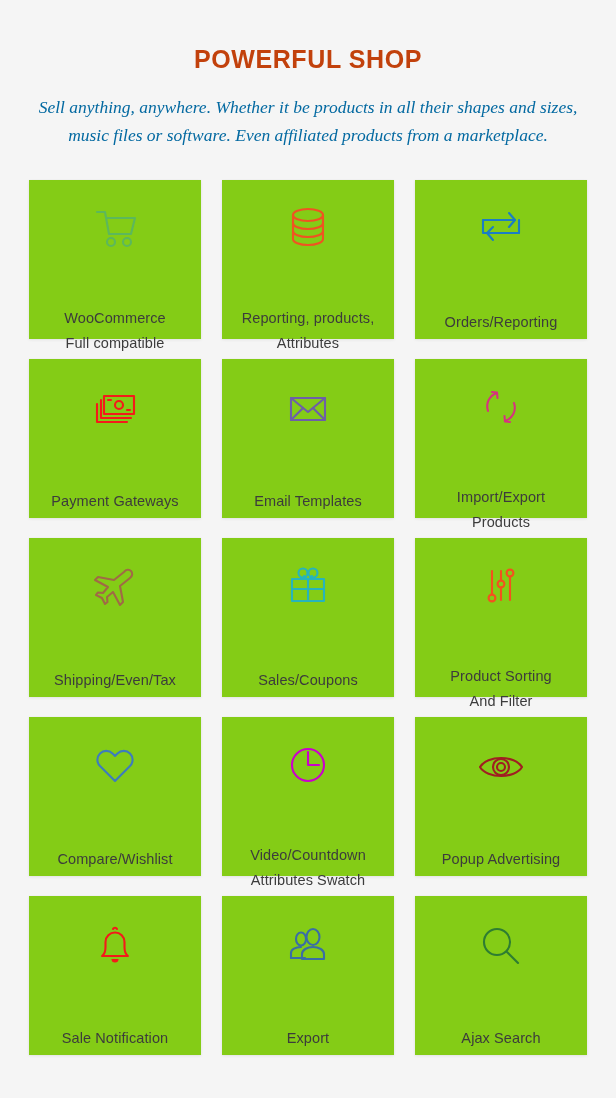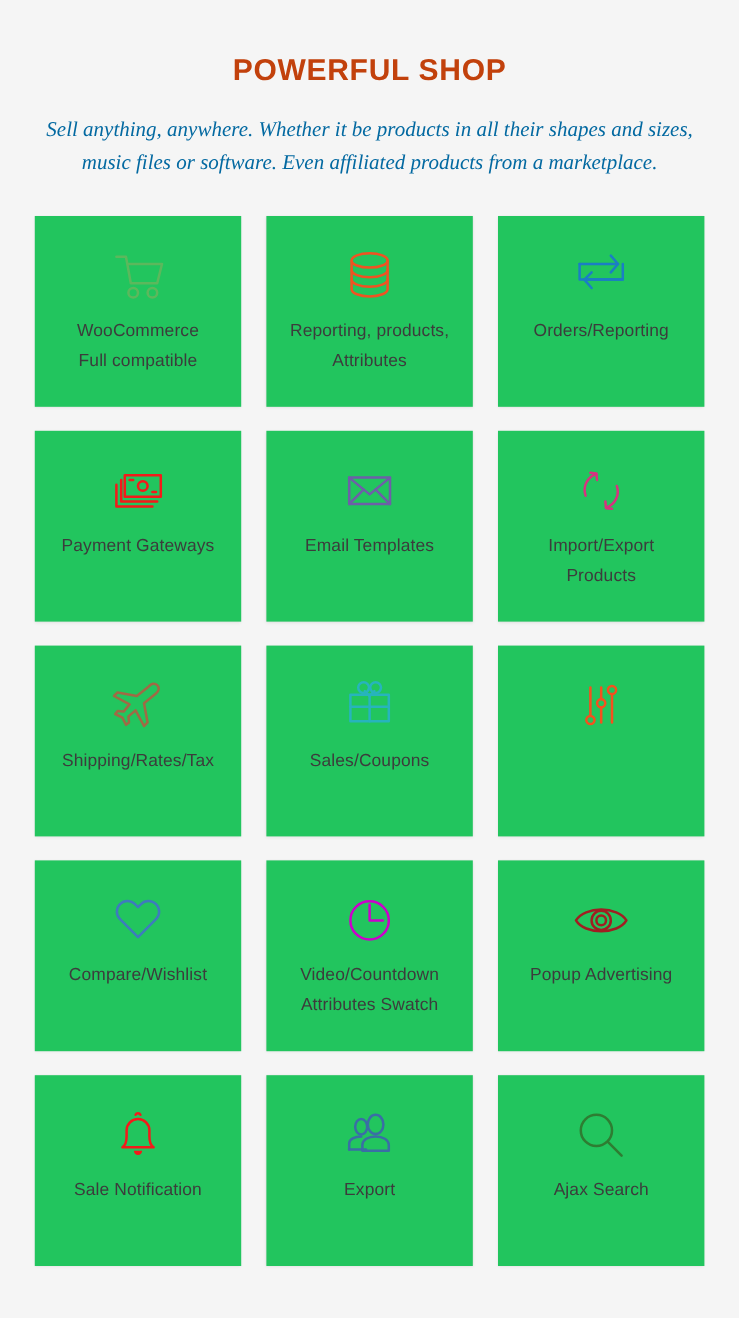--- a/index.html
+++ b/index.html
@@ -47,30 +47,31 @@
   .grid {
     margin: 0;
     padding: 30px 29px 0 29px;
     display: grid;
     grid-template-columns: repeat(3, 1fr);
     column-gap: 21px;
     row-gap: 20px;
     box-sizing: border-box;
   }
   .card {
-    background: #22c55e;
+    background: #84cc16;
     height: 159px;
     box-sizing: border-box;
     display: flex;
     flex-direction: column;
     align-items: center;
     justify-content: flex-start;
     padding-top: 22px;
     box-shadow: 0 1px 3px rgba(0,0,0,0.07), 0 0 1px rgba(0,0,0,0.06);
     position: relative;
+    gap: 46px;
   }
   .card-icon {
     height: 56px;
     display: flex;
     align-items: center;
     justify-content: center;
     margin-bottom: 6px;
   }
   .card-icon svg {
     display: block;
@@ -177,21 +178,21 @@
           <div>Products</div>
         </div>
       </div>
       <div class="card">
         <div class="card-icon">
           <svg width="52" height="52" viewBox="0 0 52 52">
             <path d="M42 9 c2 2 1.5 5 -1 7 L31 24 l3 16 l-3 3 l-7 -13 l-6 5 l0.5 5 l-2.5 2 l-3 -6 l-6 -3 l2 -2.5 l5 0.5 l5 -6 L6 18 l3 -3 l16 3 L35 10 c2 -2.5 5 -3 7 -1 z" fill="none" stroke="#a06a45" stroke-width="2.1" stroke-linecap="round" stroke-linejoin="round"></path>
           </svg>
         </div>
         <div class="card-label">
-          <div>Shipping/Rates/Tax</div>
+          <div>Shipping/Even/Tax</div>
         </div>
       </div>
       <div class="card">
         <div class="card-icon">
           <svg width="52" height="52" viewBox="0 0 52 52">
             <rect x="10" y="17" width="32" height="22" fill="none" stroke="#27b4bc" stroke-width="2.1" stroke-linecap="round" stroke-linejoin="round"></rect>
             <line x1="10" y1="27" x2="42" y2="27" fill="none" stroke="#27b4bc" stroke-width="2.1" stroke-linecap="round" stroke-linejoin="round"></line>
             <line x1="26" y1="17" x2="26" y2="39" fill="none" stroke="#27b4bc" stroke-width="2.1" stroke-linecap="round" stroke-linejoin="round"></line>
             <circle cx="21" cy="11" r="4.5" fill="none" stroke="#27b4bc" stroke-width="2.1" stroke-linecap="round" stroke-linejoin="round"></circle>
             <circle cx="31" cy="11" r="4.5" fill="none" stroke="#27b4bc" stroke-width="2.1" stroke-linecap="round" stroke-linejoin="round"></circle>
@@ -207,20 +208,24 @@
           <svg width="52" height="52" viewBox="0 0 52 52">
             <line x1="17" y1="11" x2="17" y2="34" fill="none" stroke="#f4511e" stroke-width="2.1" stroke-linecap="round" stroke-linejoin="round"></line>
             <circle cx="17" cy="38" r="3.4" fill="none" stroke="#f4511e" stroke-width="2.1" stroke-linecap="round" stroke-linejoin="round"></circle>
             <line x1="26" y1="11" x2="26" y2="20" fill="none" stroke="#f4511e" stroke-width="2.1" stroke-linecap="round" stroke-linejoin="round"></line>
             <circle cx="26" cy="24" r="3.4" fill="none" stroke="#f4511e" stroke-width="2.1" stroke-linecap="round" stroke-linejoin="round"></circle>
             <line x1="26" y1="28" x2="26" y2="40" fill="none" stroke="#f4511e" stroke-width="2.1" stroke-linecap="round" stroke-linejoin="round"></line>
             <circle cx="35" cy="13" r="3.4" fill="none" stroke="#f4511e" stroke-width="2.1" stroke-linecap="round" stroke-linejoin="round"></circle>
             <line x1="35" y1="17" x2="35" y2="40" fill="none" stroke="#f4511e" stroke-width="2.1" stroke-linecap="round" stroke-linejoin="round"></line>
           </svg>
         </div>
+        <div class="card-label">
+          <div>Product Sorting</div>
+          <div>And Filter</div>
+        </div>
       </div>
       <div class="card">
         <div class="card-icon">
           <svg width="52" height="52" viewBox="0 0 52 52">
             <path d="M26 40 L11 25 a8.8 8.8 0 0 1 0 -12.5 a8.8 8.8 0 0 1 12.5 0 L26 15 l2.5 -2.5 a8.8 8.8 0 0 1 12.5 0 a8.8 8.8 0 0 1 0 12.5 z" fill="none" stroke="#3d7cbd" stroke-width="2.1" stroke-linecap="round" stroke-linejoin="round"></path>
           </svg>
         </div>
         <div class="card-label">
           <div>Compare/Wishlist</div>
         </div>

